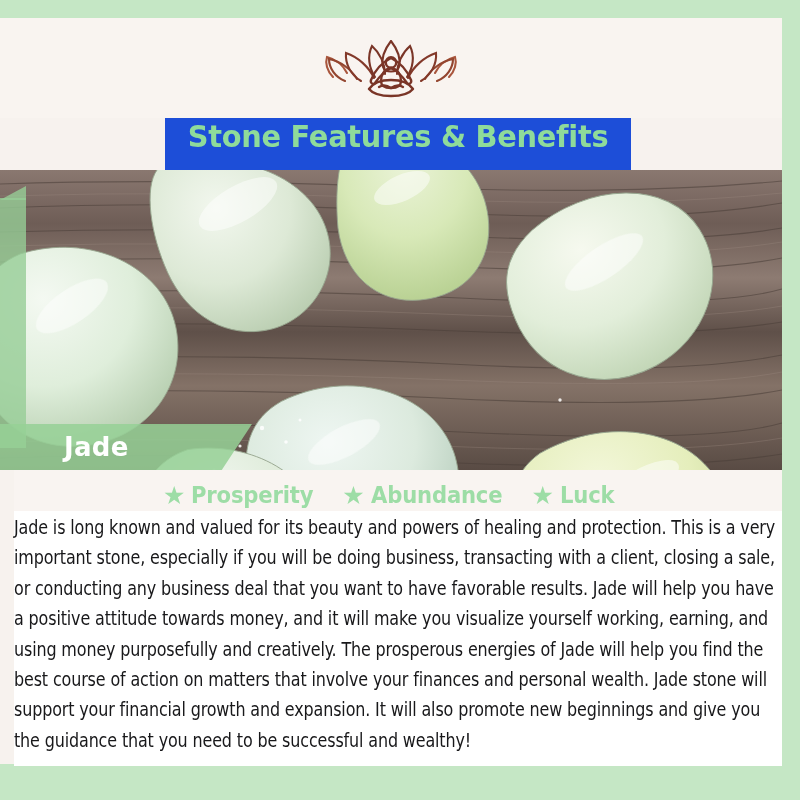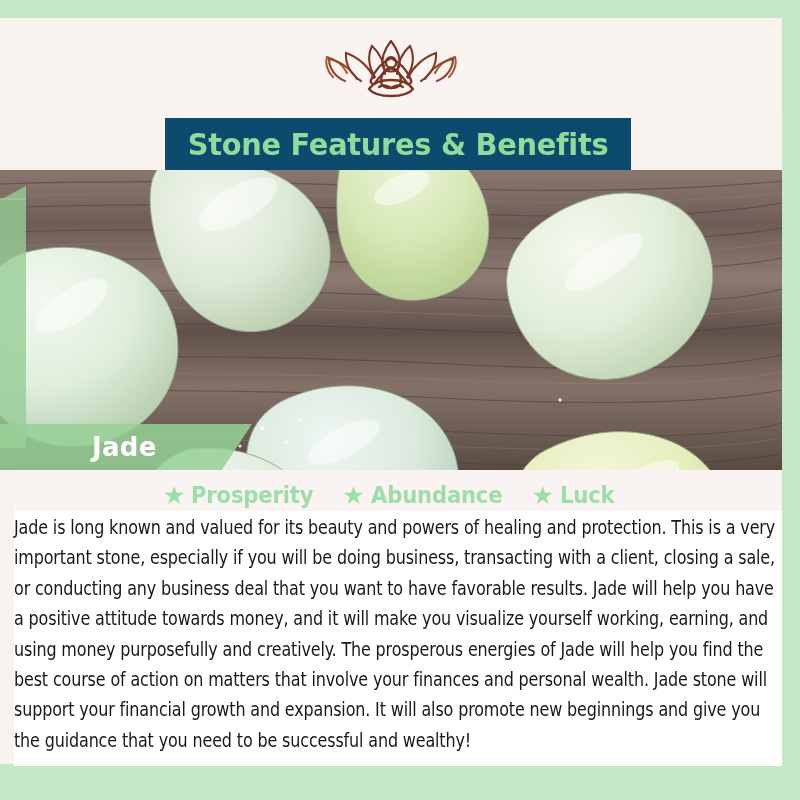--- a/index.html
+++ b/index.html
@@ -35,22 +35,22 @@
     font-size:15.5px;
     letter-spacing:2.6px;
     color:#7a3527;
     margin-top:3px;
     white-space:nowrap;
   }
 
   
   #title-banner {
     position:absolute; left:165px; top:118px; width:466px; height:52px;
-    background:#0c4a6e;
-    display:flex; align-items:center; justify-content:center;
+    background:#1d4ed8;
+    display:flex; justify-content:center;
     z-index:6;
   }
   #title-text {
     font-family:"DejaVu Sans", sans-serif;
     font-weight:bold;
     font-size:31px;
     color:#8fdb9a;
     letter-spacing:-0.3px;
     transform:scaleX(0.93);
     white-space:nowrap;
@@ -83,21 +83,21 @@
     background:rgba(150,208,150,0.86);
     clip-path:polygon(0 0, 100% 0, 88% 100%, 0 100%);
     z-index:7;
     display:flex; align-items:center;
   }
   #jade-label {
     font-family:"DejaVu Sans", sans-serif;
     font-weight:bold;
     font-size:26px;
     color:#ffffff;
-    margin-left:92px;
+    margin-left:64px;
     letter-spacing:0.3px;
   }
 
   
   #benefits {
     position:absolute; left:0; top:478px; width:782px; height:34px;
     display:flex; align-items:center; justify-content:center;
     gap:0px;
     z-index:6;
   }

